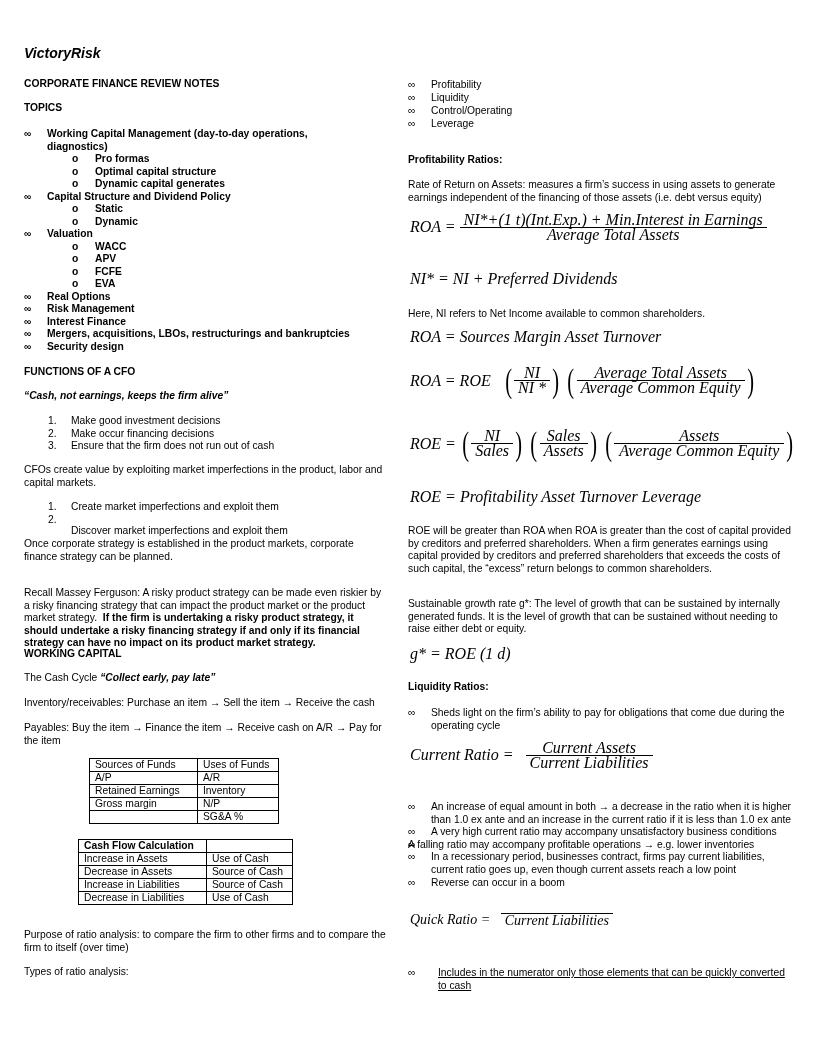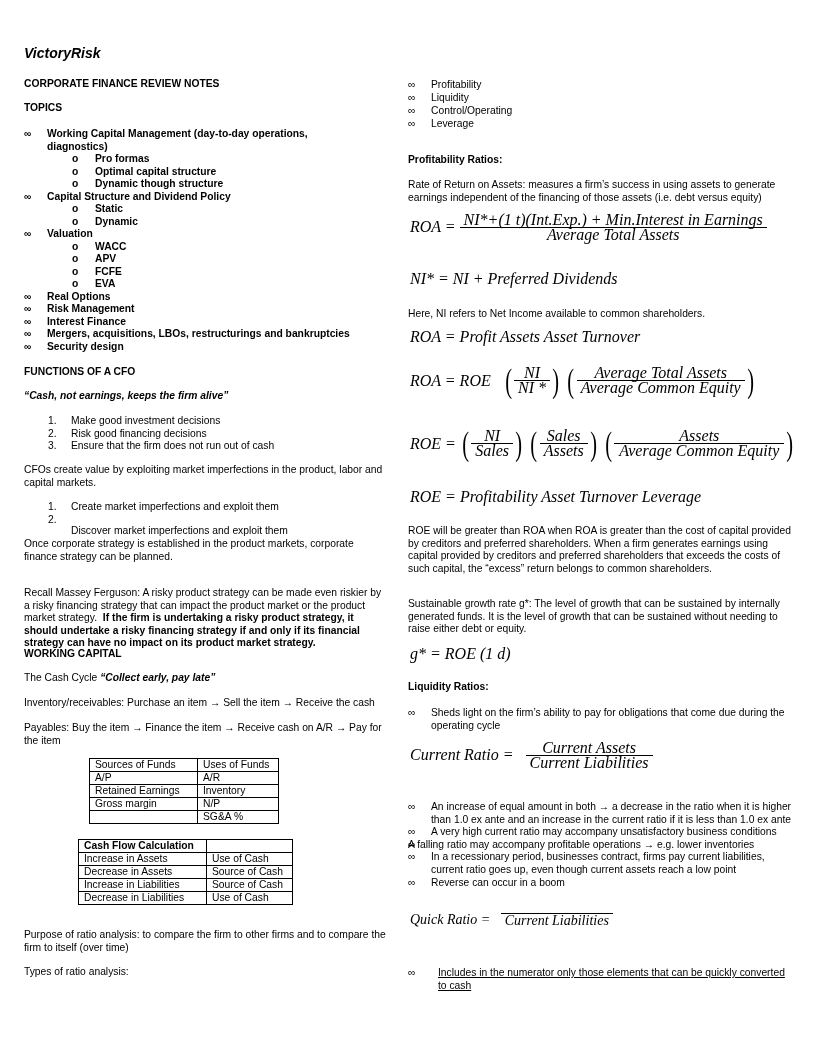--- a/index.html
+++ b/index.html
@@ -39,21 +39,21 @@
   <div class="abs b" style="top:102px;">TOPICS</div>
 
   <div class="abs b" style="top:128px; width:362px;">
     <div class="row" style="top:0;"><span class="bl-sym">∞</span><span>Working Capital Management (day-to-day operations,</span></div>
     <div class="row ind1" style="top:12.5px;">diagnostics)</div>
     <div class="row sub" style="top:25px;">o</div>
       <div class="row subtxt" style="top:25px;">Pro formas</div>
     <div class="row sub" style="top:37.5px;">o</div>
       <div class="row subtxt" style="top:37.5px;">Optimal capital structure</div>
     <div class="row sub" style="top:50px;">o</div>
-      <div class="row subtxt" style="top:50px;">Dynamic though structure</div>
+      <div class="row subtxt" style="top:50px;">Dynamic capital generates</div>
 
     <div class="row" style="top:62.5px;"><span class="bl-sym">∞</span><span>Capital Structure and Dividend Policy</span></div>
     <div class="row sub" style="top:75px;">o</div>
       <div class="row subtxt" style="top:75px;">Static</div>
     <div class="row sub" style="top:87.5px;">o</div>
       <div class="row subtxt" style="top:87.5px;">Dynamic</div>
 
     <div class="row" style="top:100px;"><span class="bl-sym">∞</span><span>Valuation</span></div>
     <div class="row sub" style="top:112.5px;">o</div>
       <div class="row subtxt" style="top:112.5px;">WACC</div>
@@ -71,21 +71,21 @@
     <div class="row" style="top:212.5px;"><span class="bl-sym">∞</span><span>Security design</span></div>
   </div>
 
   <div class="abs b" style="top:366px;">FUNCTIONS OF A CFO</div>
   <div class="abs bi" style="top:390px;">“Cash, not earnings, keeps the firm alive”</div>
 
   <div class="abs" style="top:415px; width:362px;">
     <div class="row num" style="top:0;">1.</div>
       <div class="row numtxt" style="top:0;">Make good investment decisions</div>
     <div class="row num" style="top:12.5px;">2.</div>
-      <div class="row numtxt" style="top:12.5px;">Risk good financing decisions</div>
+      <div class="row numtxt" style="top:12.5px;">Make occur financing decisions</div>
     <div class="row num" style="top:25px;">3.</div>
       <div class="row numtxt" style="top:25px;">Ensure that the firm does not run out of cash</div>
   </div>
 
   <p class="para" style="top:464px; width:362px;">CFOs create value by exploiting market imperfections in the product, labor and capital markets.</p>
 
   <div class="abs" style="top:501px; width:362px;">
     <div class="row num" style="top:0;">1.</div>
       <div class="row numtxt" style="top:0;">Create market imperfections and exploit them</div>
     <div class="row num" style="top:12.5px;">2.</div>
@@ -168,21 +168,21 @@
   <p class="para" style="top:179px; width:386px;">Rate of Return on Assets: measures a firm’s success in using assets to generate earnings independent of the financing of those assets (i.e. debt versus equity)</p>
 
   <div class="math" style="top:214px; left:2px;">
     <span class="mid">ROA =</span>
     <span class="frac"><span class="n">NI*+(1   t)(Int.Exp.) + Min.Interest in Earnings</span><span class="d">Average Total  Assets</span></span>
   </div>
 
   <div class="math" style="top:273px; left:2px;">NI* = NI + Preferred  Dividends</div>
   <div class="abs" style="top:308px;">Here, NI refers to Net Income available to common shareholders.</div>
 
-  <div class="math" style="top:331px; left:2px;">ROA = Profit Assets     Asset Turnover</div>
+  <div class="math" style="top:331px; left:2px;">ROA = Sources Margin     Asset Turnover</div>
 
   <div class="math" style="top:364px; left:2px;">
     <span class="mid">ROA = ROE</span>&nbsp;&nbsp;
     <span class="paren">(</span><span class="frac"><span class="n">NI</span><span class="d">NI *</span></span><span class="paren">)</span>
     <span class="paren">(</span><span class="frac"><span class="n">Average Total  Assets</span><span class="d">Average Common Equity</span></span><span class="paren">)</span>
   </div>
 
   <div class="math" style="top:427px; left:2px;">
     <span class="mid">ROE =</span>
     <span class="paren">(</span><span class="frac"><span class="n">NI</span><span class="d">Sales</span></span><span class="paren">)</span>

